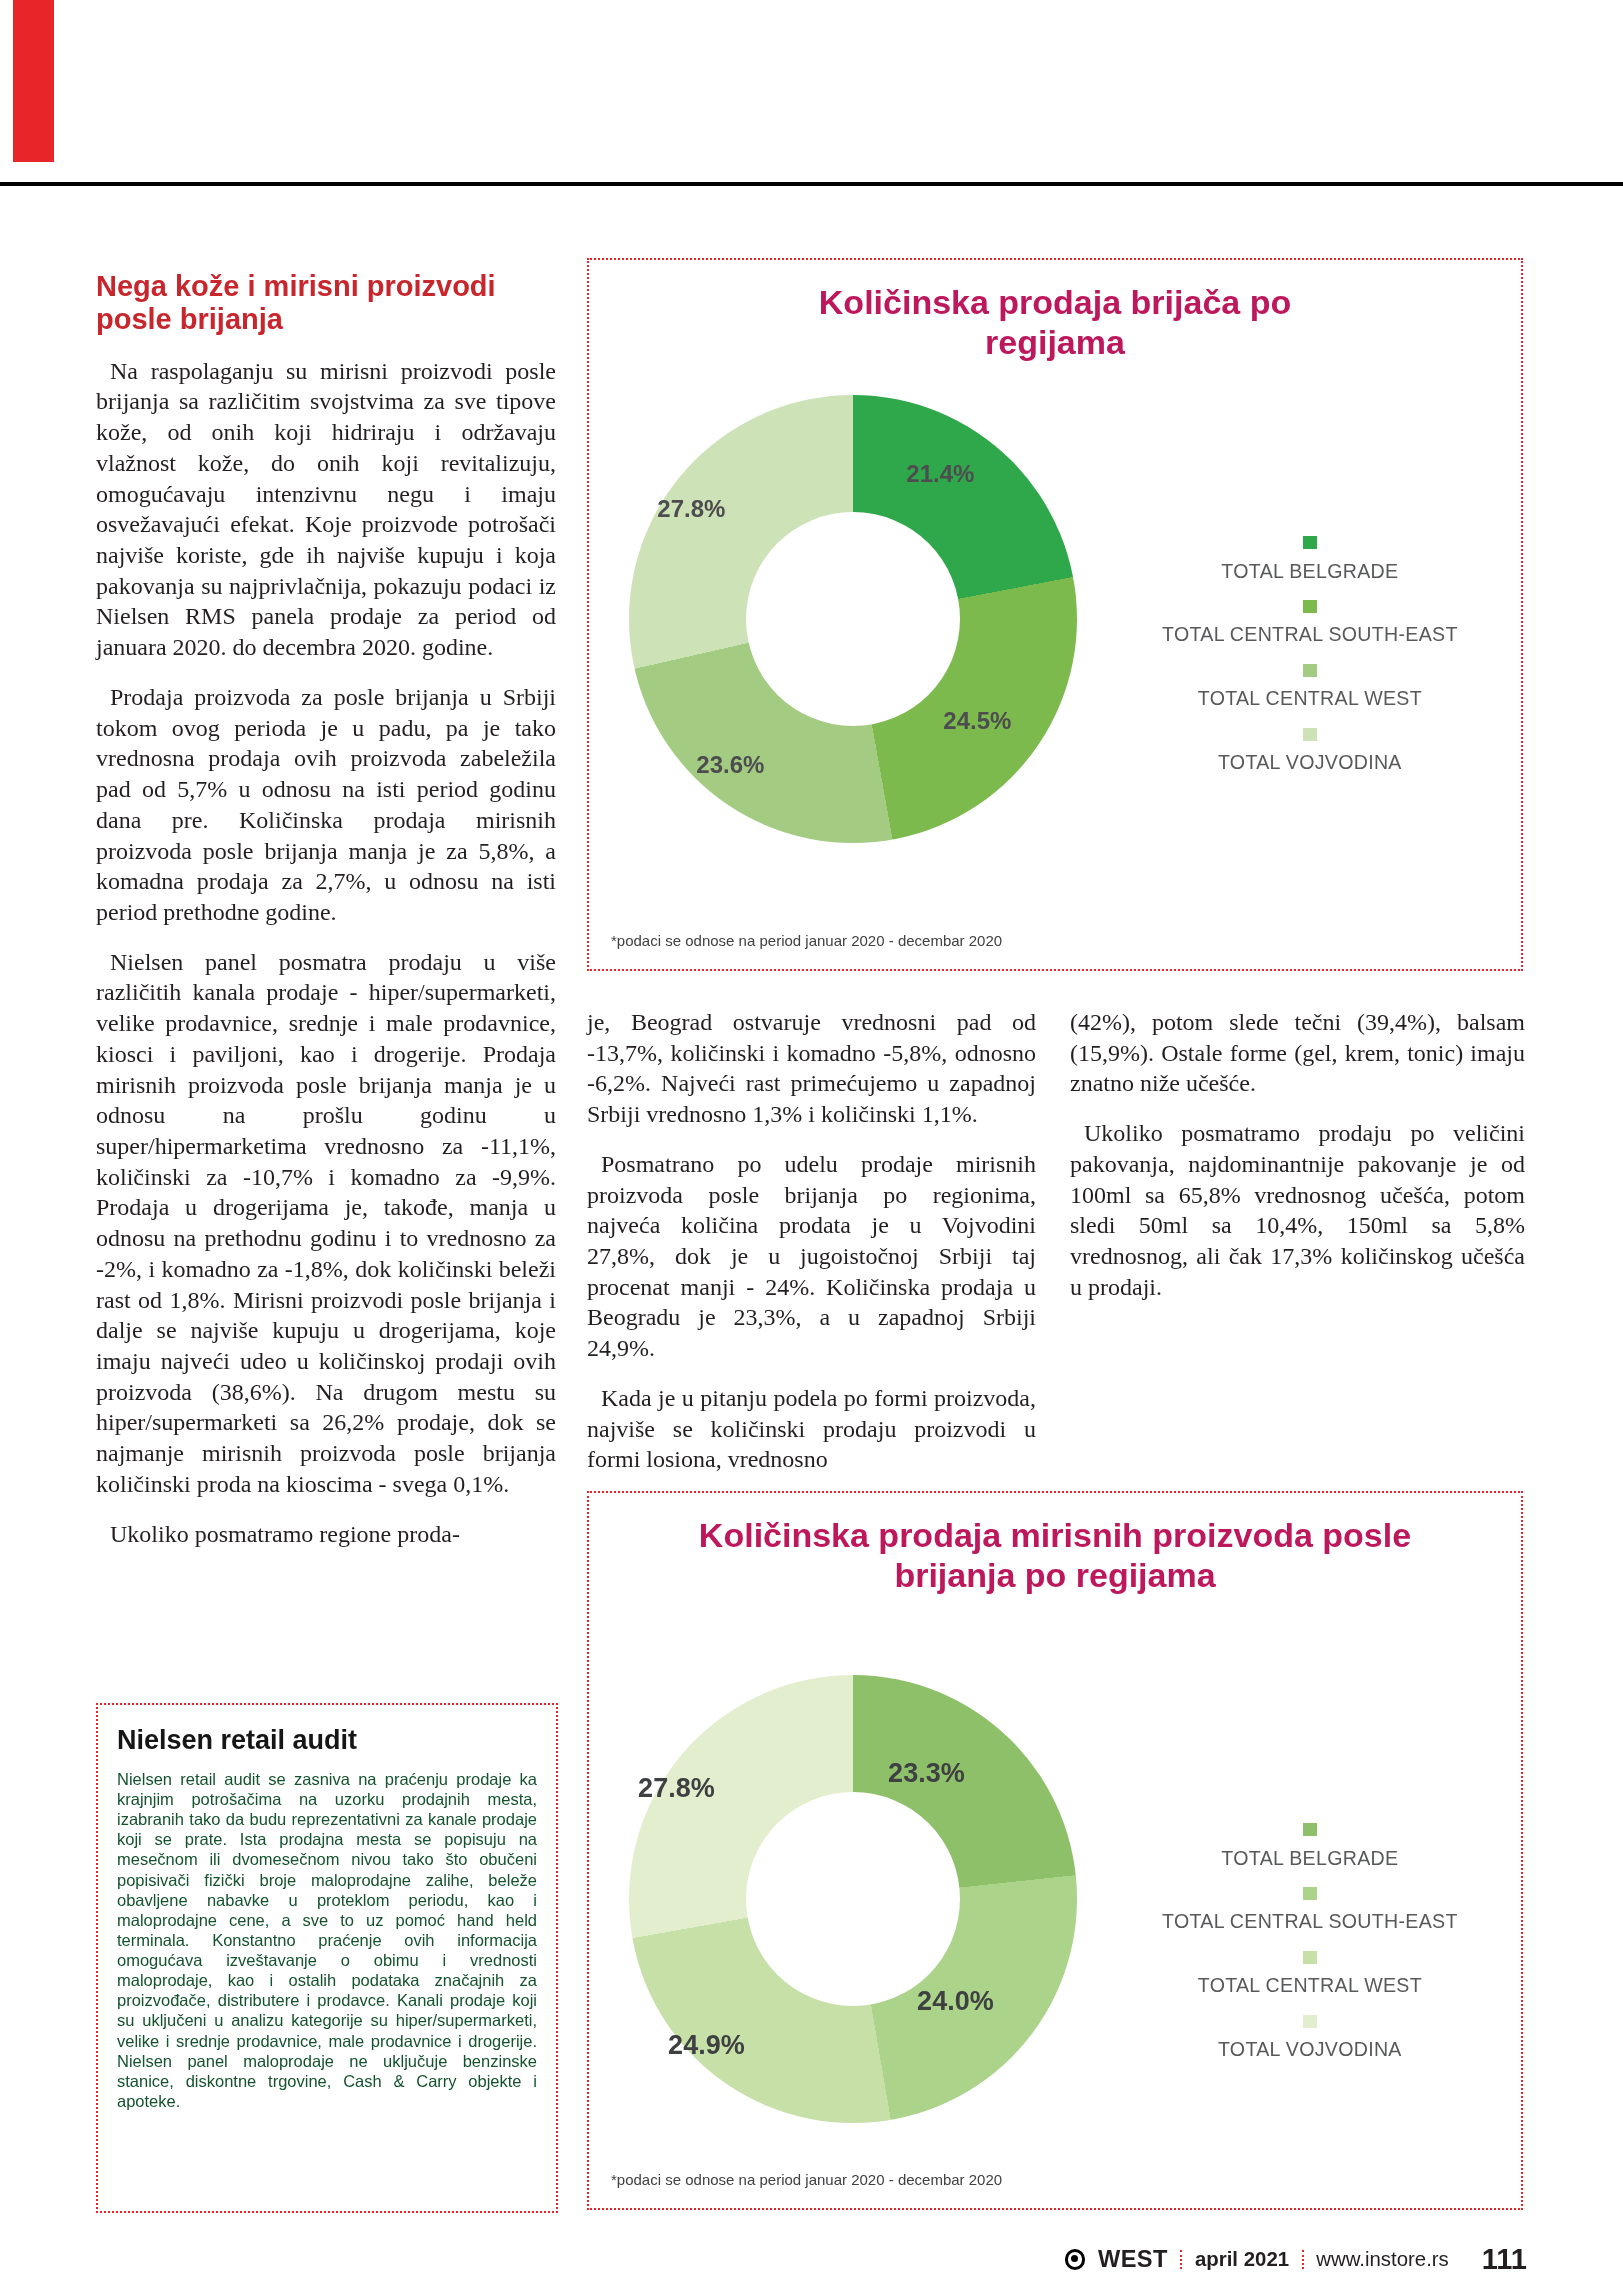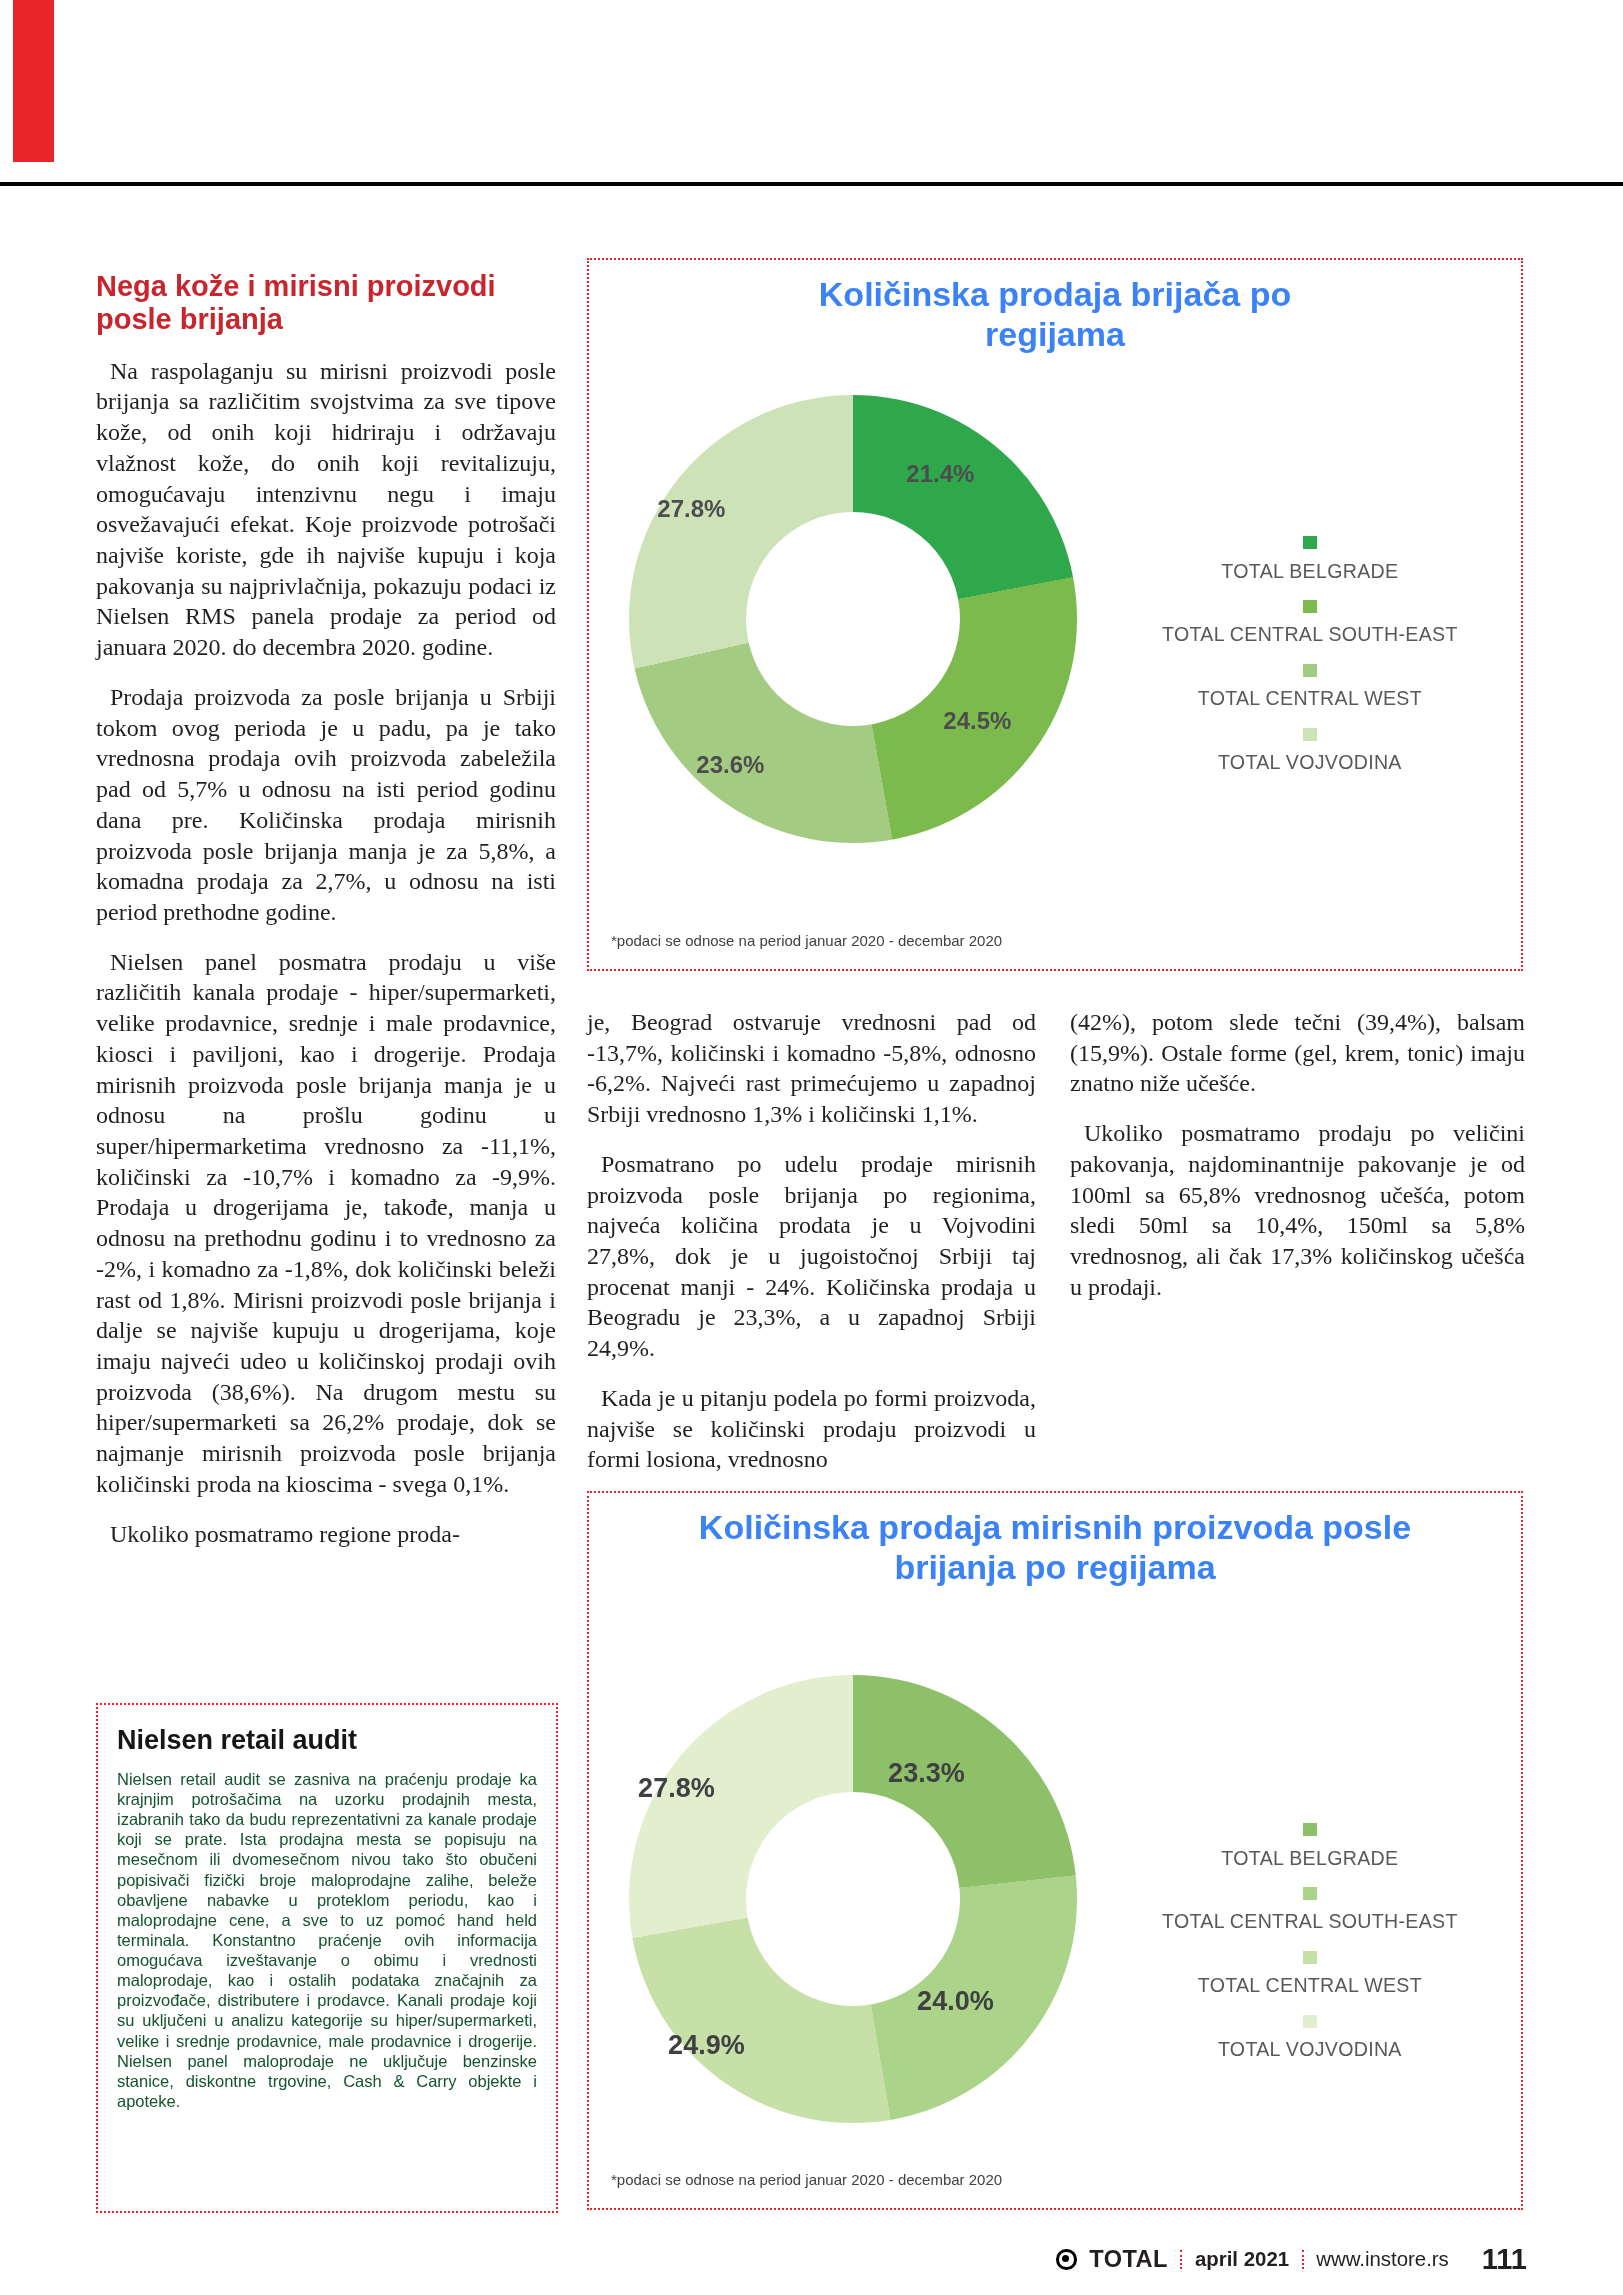--- a/index.html
+++ b/index.html
@@ -16,22 +16,22 @@
   .col-left{left:96px;top:250px;width:460px;}
   .col-mid{left:587px;top:1007px;width:449px;}
   .col-right{left:1070px;top:1007px;width:455px;}
 
   .heading{font-family:"Liberation Sans",sans-serif;font-weight:700;font-size:29px;line-height:1.12;
            color:#c9252c;text-align:left;margin:20.4px 0 20.4px;}
 
   .chart-box{position:absolute;border:2.4px dotted #ec2227;background:#fff;}
   .box1{left:587px;top:258px;width:936px;height:713px;}
   .box2{left:587px;top:1491px;width:936px;height:719px;}
-  .chart-title{font-family:"Liberation Sans",sans-serif;font-weight:700;color:#3b82f6;
-               font-size:34px;line-height:1.18;text-align:center;margin:14px auto 0;}
+  .chart-title{font-family:"Liberation Sans",sans-serif;font-weight:700;color:#be185d;
+               font-size:34px;line-height:1.18;text-align:center;margin:22px auto 0;}
   .box1 .chart-title{max-width:550px;}
   .box2 .chart-title{max-width:840px;}
 
   .donut-wrap{position:absolute;width:487px;height:487px;left:20.4px;}
   .box1 .donut-wrap{top:115px;}
   .box2 .donut-wrap{top:162px;}
   .donut{position:absolute;left:19.6px;top:19.6px;width:448px;height:448px;border-radius:50%;}
   .hole{position:absolute;left:50%;top:50%;width:214px;height:214px;border-radius:50%;background:#fff;
         transform:translate(-50%,-50%);}
   .slice-label{position:absolute;transform:translate(-50%,-50%);font-family:"Liberation Sans",sans-serif;
@@ -156,21 +156,21 @@
       <div class="legend-item">
         <span class="swatch" style="background: rgb(226, 238, 205);"></span>
         <span>TOTAL VOJVODINA</span>
       </div>
     </div>
     <div class="footnote">*podaci se odnose na period  januar 2020 - decembar 2020</div>
   </div>
 
   <div class="footer">
     <span class="logo-circle"></span>
-    <span class="brand">TOTAL</span>
+    <span class="brand">WEST</span>
     <span class="sep"></span>
     <span class="issue">april 2021</span>
     <span class="sep"></span>
     <span class="site">www.instore.rs</span>
     <span class="pagenum">111</span>
   </div>
 
 </div>
 
 

